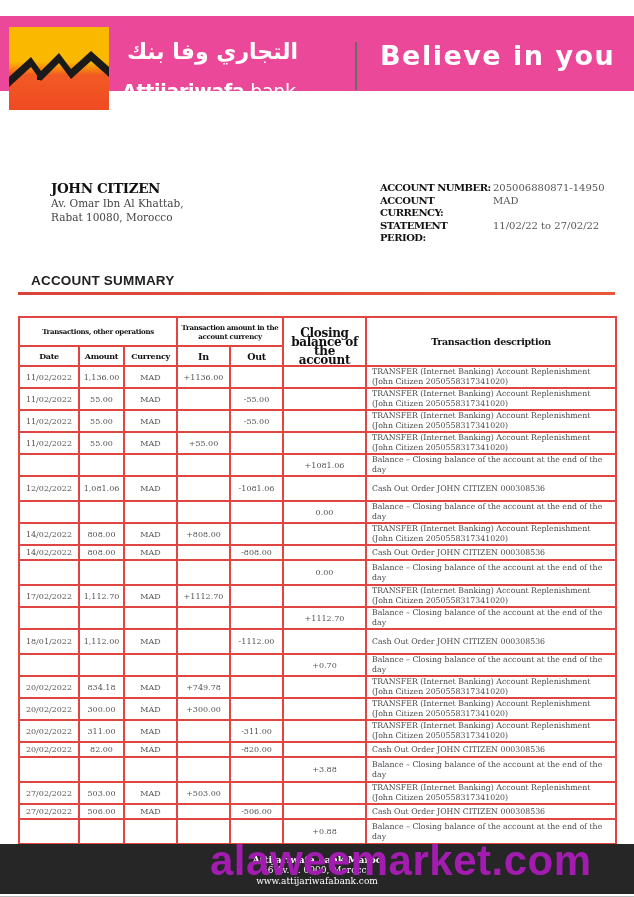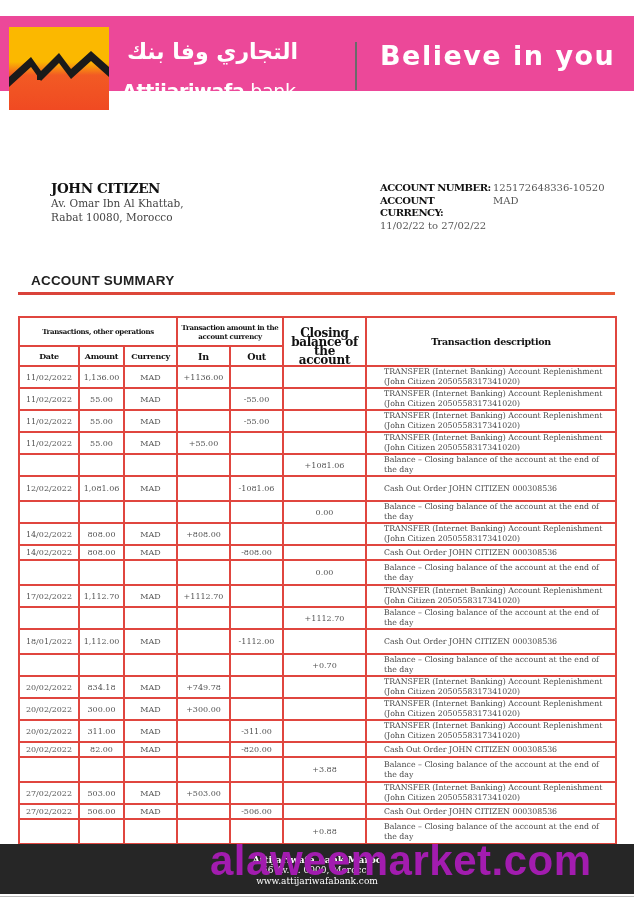--- a/index.html
+++ b/index.html
@@ -65,21 +65,21 @@
   }
   table.tx td, table.tx th {
     border: 2px solid #e0463f;
     font-size: 8px; color: #555; padding: 0 3px; vertical-align: middle;
   }
   table.tx th { color: #111; font-weight: bold; text-align: center; font-size: 7px; letter-spacing: -0.3px; line-height: 9px; }
   table.tx th.big { font-size: 9.5px; letter-spacing: -0.3px; margin-top: 48px; }
   table.tx th.sub { font-size: 8px; height: 20px; }
   table.tx tr.h1 th { height: 29px; }
   table.tx td.c { text-align: center; }
-  table.tx td.desc { font-size: 7.8px; line-height: 10px; color: #4a4a4a; text-align: left; padding-left: 17px; }
+  table.tx td.desc { font-size: 7.8px; line-height: 10px; color: #4a4a4a; text-align: left; padding-left: 5px; }
   table.tx tr.tall td { height: 22px; }
   table.tx tr.short td { height: 15px; }
   table.tx tr.mid td { height: 25px; }
   table.tx tr.tall td.desc { line-height: 10px; }
 
   
   .footer {
     position: absolute; left: 0; top: 832px; width: 634px; height: 50px; background: #262626;
     text-align: center; color: #fff; margin-top: 12px;
   }
@@ -110,27 +110,28 @@
 
 <div class="customer">
   <div class="name">JOHN CITIZEN</div>
   <div class="addr">Av. Omar Ibn Al Khattab,</div>
   <div class="addr">Rabat 10080, Morocco</div>
 </div>
 
 <div class="acct">
   <div class="row">
     <div class="lbl">ACCOUNT NUMBER:</div>
-    <div class="val">125172648336-10520</div>
+    <div class="val">205006880871-14950</div>
   </div>
   <div class="row">
     <div class="lbl">ACCOUNT CURRENCY:</div>
     <div class="val">MAD</div>
   </div>
   <div class="row">
+    <div class="lbl">STATEMENT PERIOD:</div>
     <div class="val">11/02/22 to 27/02/22</div>
   </div>
 </div>
 
 <div class="section-title">ACCOUNT SUMMARY</div>
 <div class="section-rule"></div>
 
 <table class="tx">
   <colgroup>
     <col style="width:60px">

